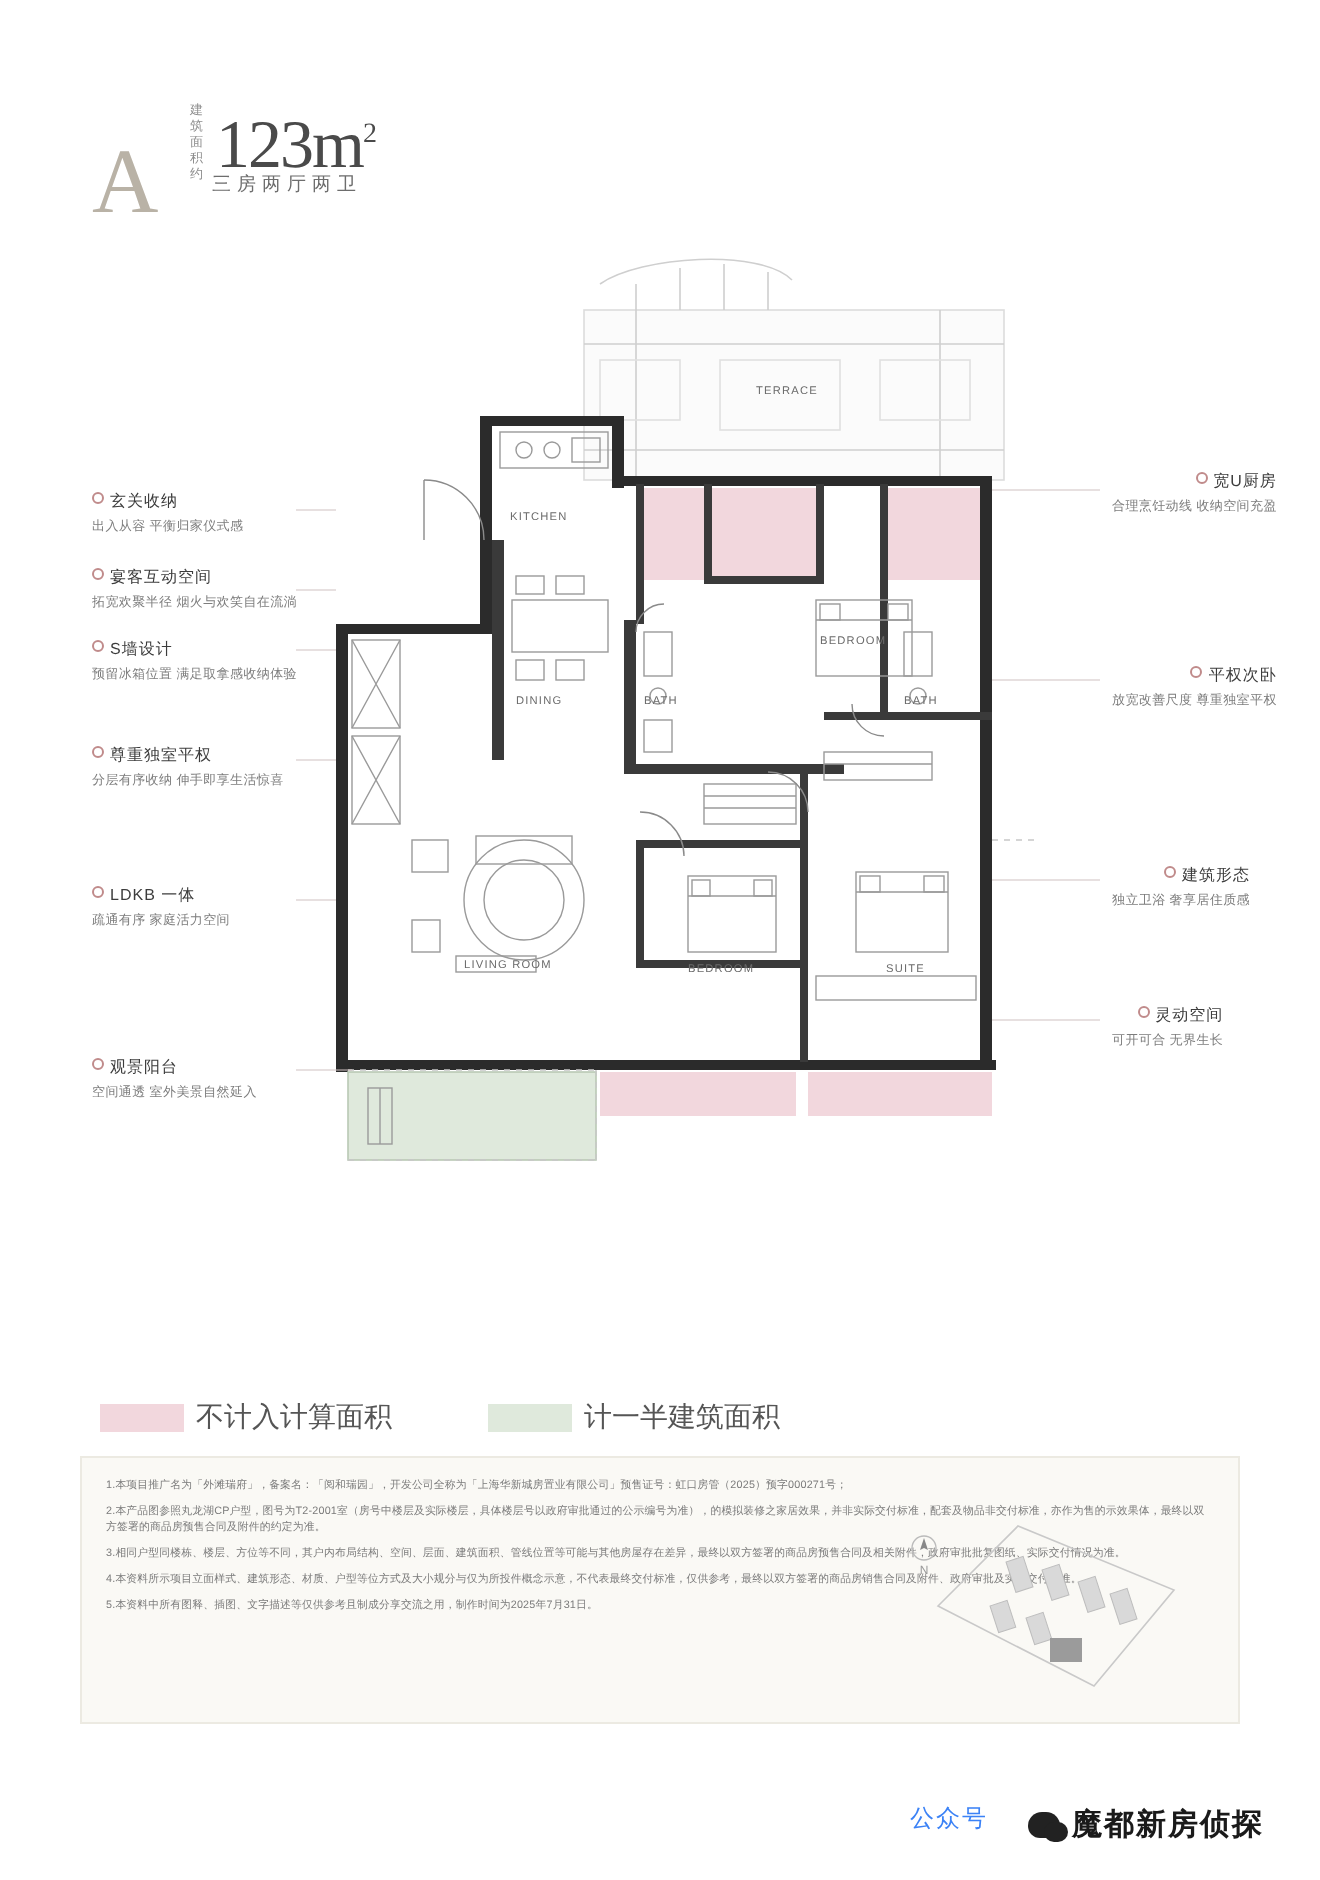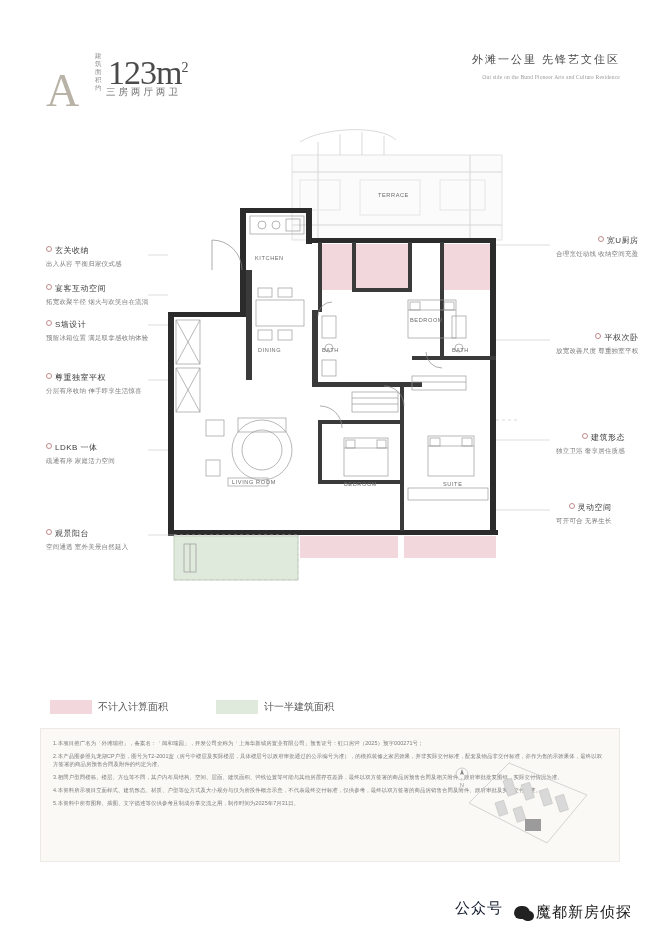--- a/index.html
+++ b/index.html
@@ -133,21 +133,21 @@
   .callout.right { text-align: right; }
 
   
   .legend {
     position: absolute;
     left: 50px;
     top: 700px;
     display: flex;
     align-items: center;
     gap: 8px;
-    font-size: 10px;
+    font-size: 14px;
     color: #555;
   }
   .legend .sw {
     width: 42px;
     height: 14px;
     display: inline-block;
   }
   .legend .grp { display: flex; align-items: center; gap: 6px; margin-right: 40px; }
 
   
@@ -209,30 +209,30 @@
     border-radius: 7px 7px 6px 6px;
     position: relative;
   }
   .wechat-icon:after{
     content:"";
     position:absolute; left:8px; top:5px;
     width:12px;height:10px;background:#222;border-radius:6px;
   }
   .brand-text {
     font-size: 15px;
-    font-weight: normal;
+    font-weight: bold;
     color: #1a1a1a;
     letter-spacing: 1px;
   }
   .pub {
     position: absolute;
     left: 455px;
     bottom: 22px;
-    font-size: 15px;
-    color: #0f172a;
+    font-size: 12px;
+    color: #3b82f6;
     letter-spacing: 1px;
     margin-top: 32px;
   }
 
   .room-label {
     font-size: 5.6px;
     letter-spacing: 0.6px;
     fill: #6b6b6b;
     font-family: "Liberation Sans", sans-serif;
   }
@@ -240,24 +240,20 @@
 </head>
 <body>
 
 <div class="page">
 
   <div class="header">
     <div class="hdr-letter">A</div>
     <div class="hdr-smallvert">建筑面积约</div>
     <div class="hdr-area"><span>123m</span><sup>2</sup></div>
     <div class="hdr-sub">三房两厅两卫</div>
-    <div class="hdr-right">
-      <div class="line1">外滩一公里  先锋艺文住区</div>
-      <div class="line2">Out side on the Bund Pioneer Arts and Culture Residence</div>
-    </div>
   </div>
 
   <div class="plan">
     <svg width="660" height="560" viewBox="0 0 660 560">
 
       <g stroke="#cfcfcf" fill="none" stroke-width="0.8">
         <rect x="292" y="35" width="210" height="85" fill="#fbfbfb" stroke="#dcdcdc"></rect>
         <path d="M292 52 L502 52"></path>
         <path d="M292 105 L502 105"></path>
         <path d="M318 35 L318 120"></path>

